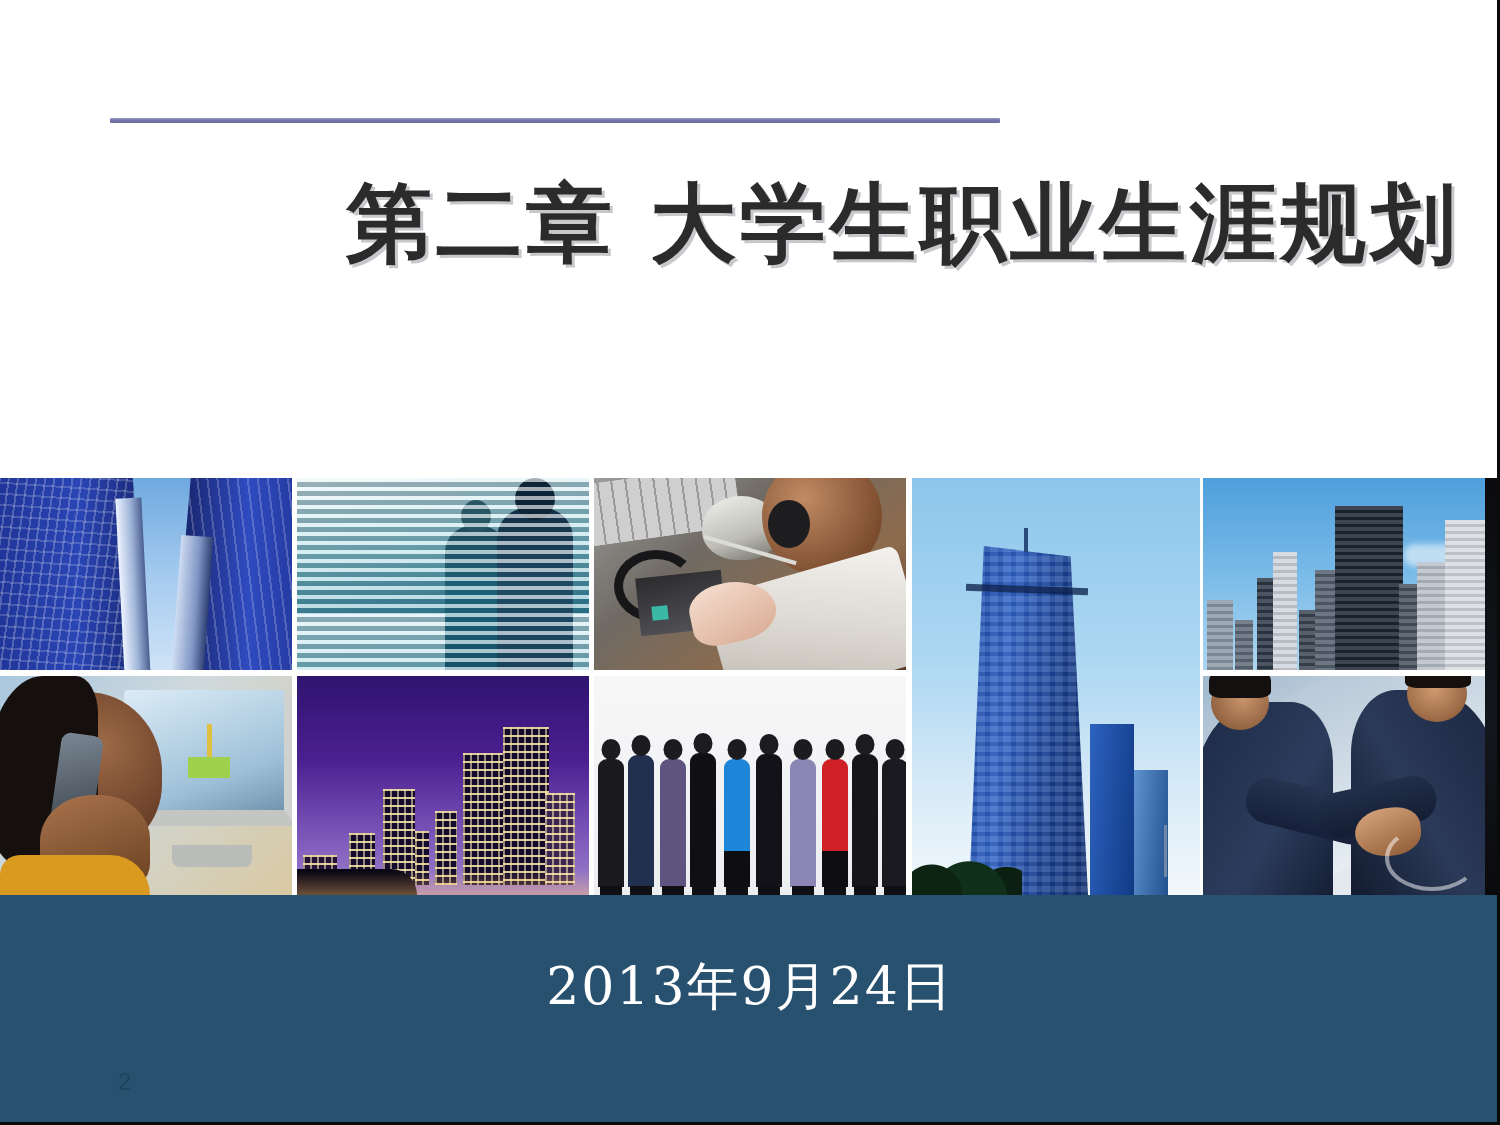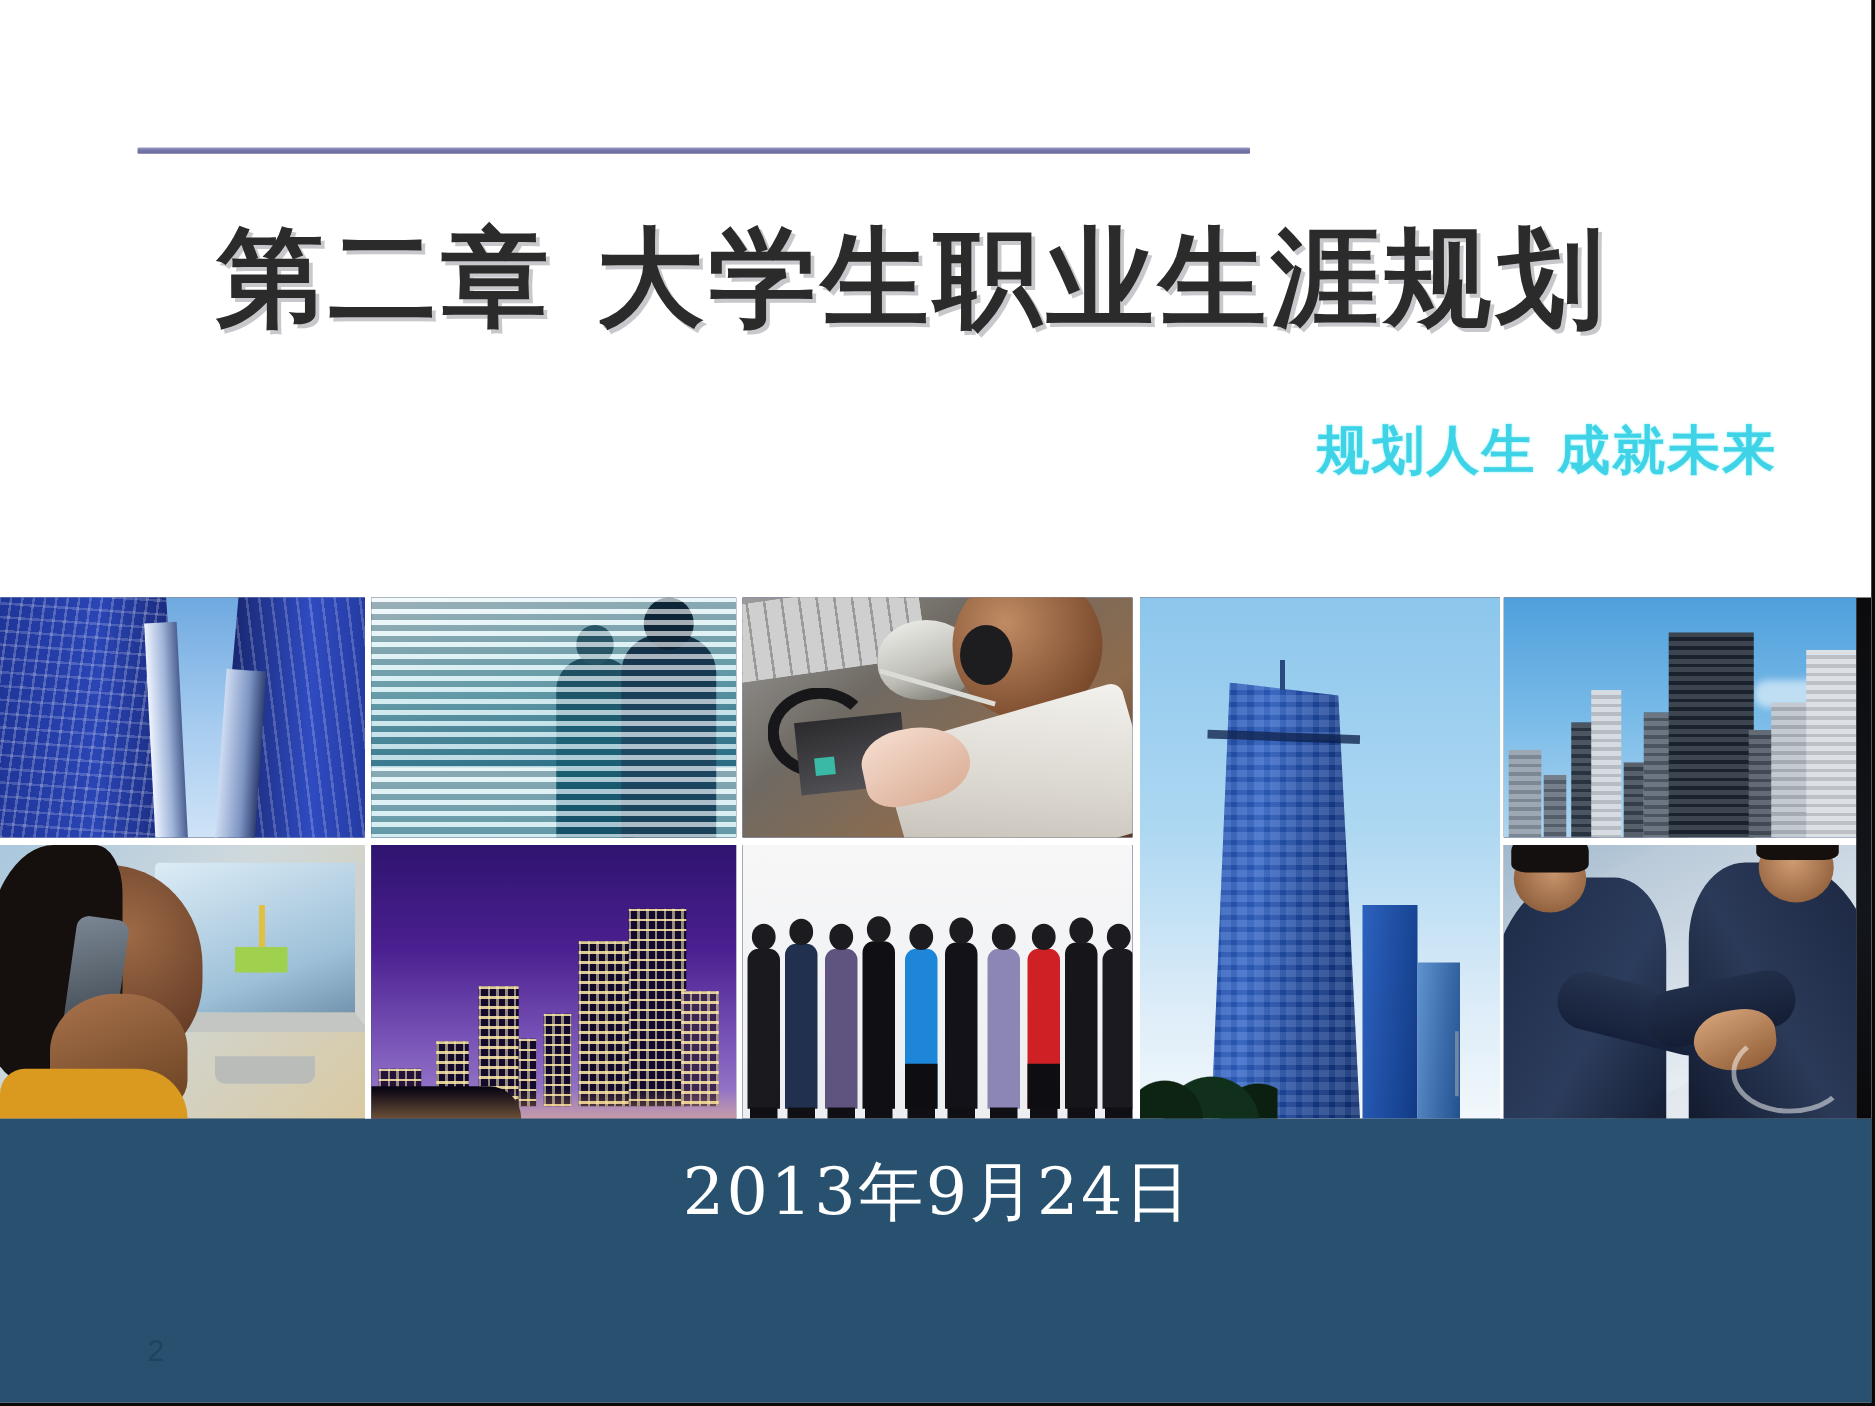--- a/index.html
+++ b/index.html
@@ -31,21 +31,21 @@
     height: 5px;
     background: linear-gradient(180deg, #9a9ac4 0%, #7575a8 45%, #6a6a9e 100%);
     border-radius: 1px;
   }
 
   .title {
     position: absolute;
     left: 0;
     top: 175px;
     width: 1460px;
-    text-align: center;
+    text-align: right;
     font-family: "DejaVu Serif", serif;
     font-weight: bold;
     font-size: 86px;
     line-height: 1.12;
     letter-spacing: 4px;
     color: #2b2b2b;
     text-shadow: 3px 3px 0 rgba(190,190,195,0.85);
     white-space: nowrap;
   }
 
@@ -460,40 +460,40 @@
     width: 1500px;
     text-align: center;
     color: #ffffff;
     font-family: "DejaVu Serif", serif;
     font-size: 52px;
     line-height: 1.12;
     letter-spacing: 2px;
   }
   .band-text .l2 {
     font-family: "DejaVu Serif", serif;
+    margin-top: 32px;
   }
   .page-no {
     position: absolute;
     left: 118px;
     top: 1068px;
     font-family: "Liberation Sans", sans-serif;
     font-size: 24px;
     color: #1f4460;
   }
 </style>
 </head>
 <body>
 
 <div class="slide">
 
   <div class="rule"></div>
 
   <div class="title">第二章  大学生职业生涯规划</div>
 
-  <div class="subtitle">规划人生  成就未来</div>
 
   <div class="collage">
 
     <div class="panel p-towers-up">
       <div class="sky"></div>
       <div class="glassL"></div>
       <div class="glassR"></div>
       <div class="spireA"></div>
       <div class="spireB"></div>
     </div>

